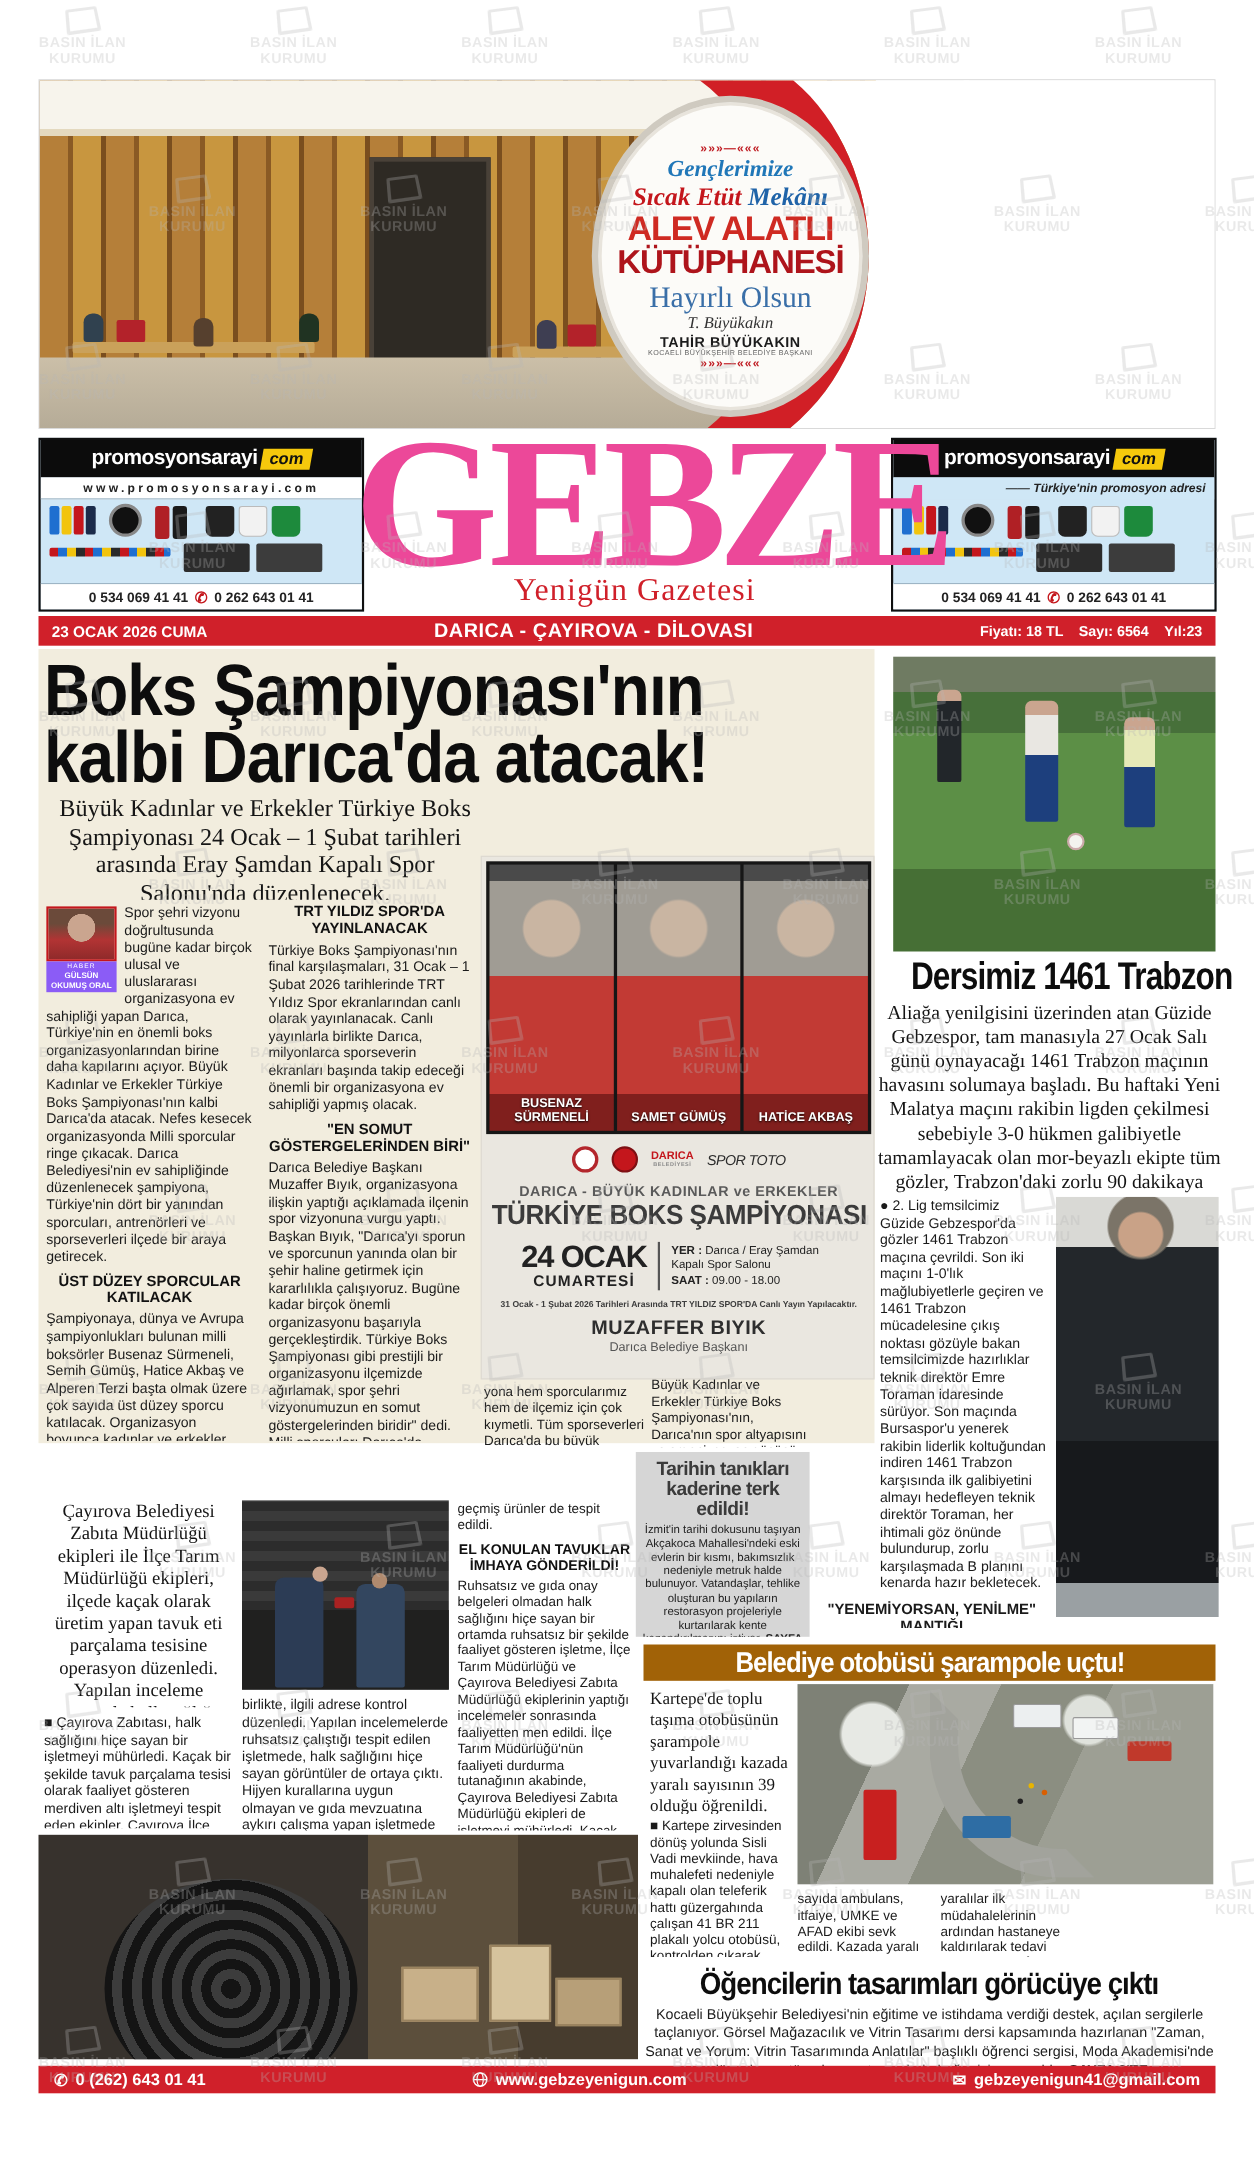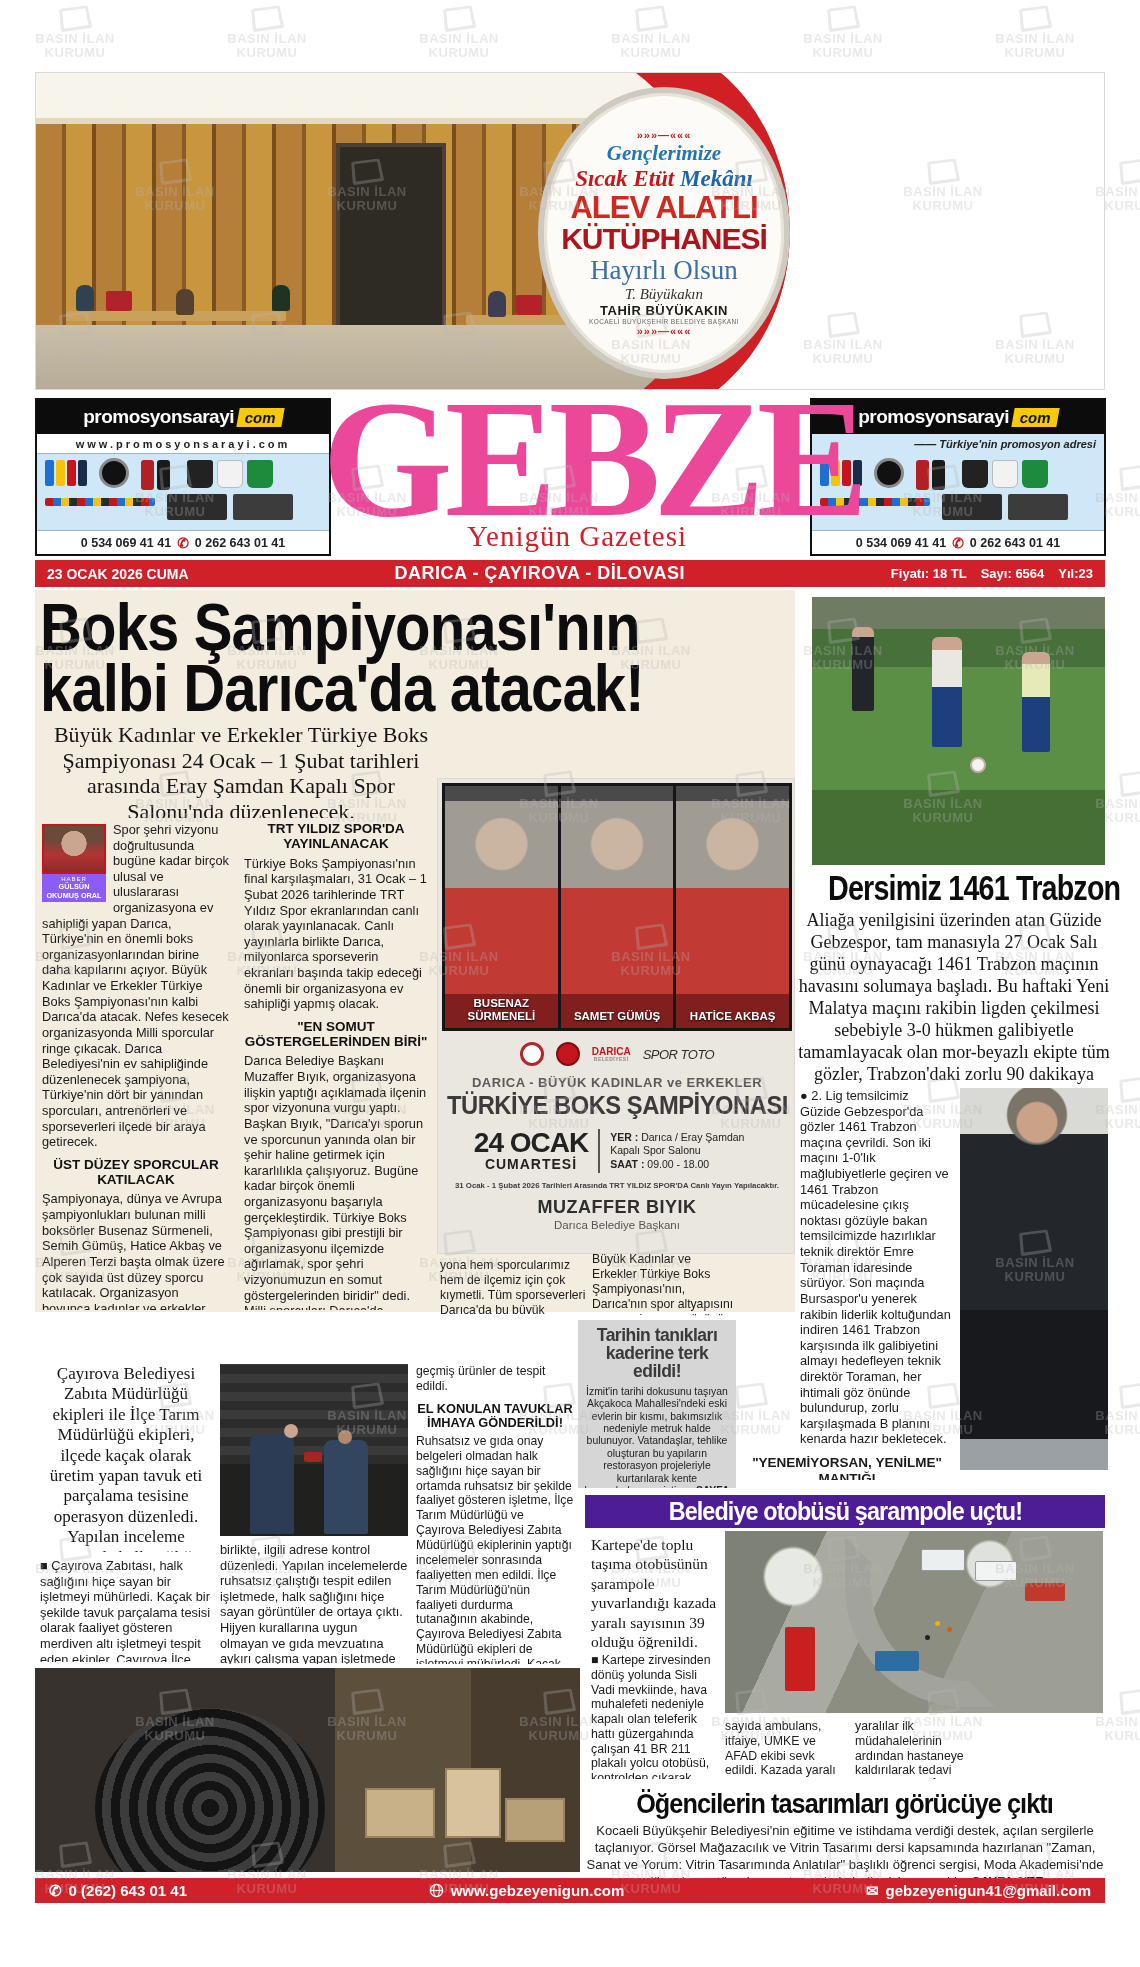--- a/index.html
+++ b/index.html
@@ -129,21 +129,21 @@
   .officer{position:absolute;border-radius:8px 8px 2px 2px;background:#2c3c55}
   .muhur-c2{left:220px;top:1542px;width:188px;height:122px}
   .muhur-c3{left:416px;top:1364px;width:158px;height:300px}
   .muhur-c3 .subh{font-size:12.8px}
   
   .plant{left:35px;top:1668px;width:545px;height:204px;background:linear-gradient(90deg,#37322d 0 55%,#5c4f3c 55% 80%,#473c2e 80%)}
   .pipe{position:absolute;left:60px;top:40px;width:230px;height:200px;border-radius:50%;background:repeating-radial-gradient(circle at 50% 50%,#141414 0 9px,#3c3c3c 9px 18px)}
   .crate{position:absolute;background:#c8b089;border:2px solid #9a835f}
   
   .bus{left:585px;top:1495px;width:520px;height:288px;background:#fff}
-  .bus-bar{position:absolute;left:0;top:0;width:520px;height:33px;background:#4c1d95;color:#fff;text-align:center;line-height:33px;font-size:26px;font-weight:900}
+  .bus-bar{position:absolute;left:0;top:0;width:520px;height:33px;background:#a16207;color:#fff;text-align:center;line-height:33px;font-size:26px;font-weight:900}
   .bus-bar .sx{transform:scaleX(.9)}
   .bus-lead{position:absolute;left:6px;top:40px;width:128px;height:114px;font-size:15.5px;line-height:1.25;color:#151515}
   .bus-c1{position:absolute;left:6px;top:158px;width:128px;height:126px;font-size:12.3px;line-height:1.2}
   .bus-photo{position:absolute;left:140px;top:36px;width:378px;height:182px;background:
      radial-gradient(circle at 18% 25%,#e7e9e4 0 8%,transparent 9%),
      radial-gradient(circle at 70% 18%,#dfe2dc 0 7%,transparent 8%),
      linear-gradient(115deg,#7e8176 0 22%,#a9aaa2 22% 40%,#8b8e81 40% 62%,#9d9f94 62%)}
   .road{position:absolute;left:120px;top:6px;width:150px;height:170px;border:26px solid #9b9c96;border-color:transparent transparent #a2a39c #a2a39c;border-radius:0 0 0 120px}
   .veh{position:absolute;border-radius:2px}
   .bus-c2{position:absolute;left:140px;top:224px;width:122px;height:60px;font-size:12.3px;line-height:1.2}

